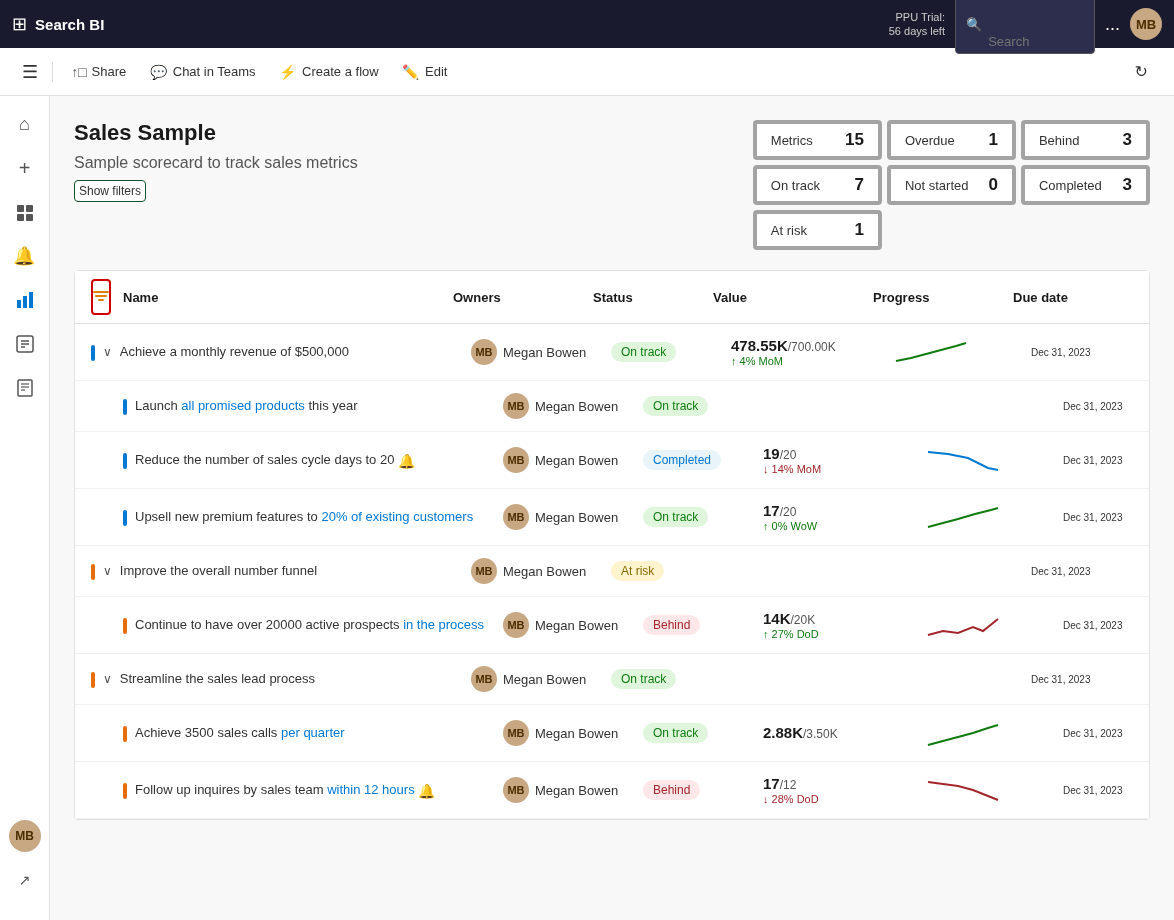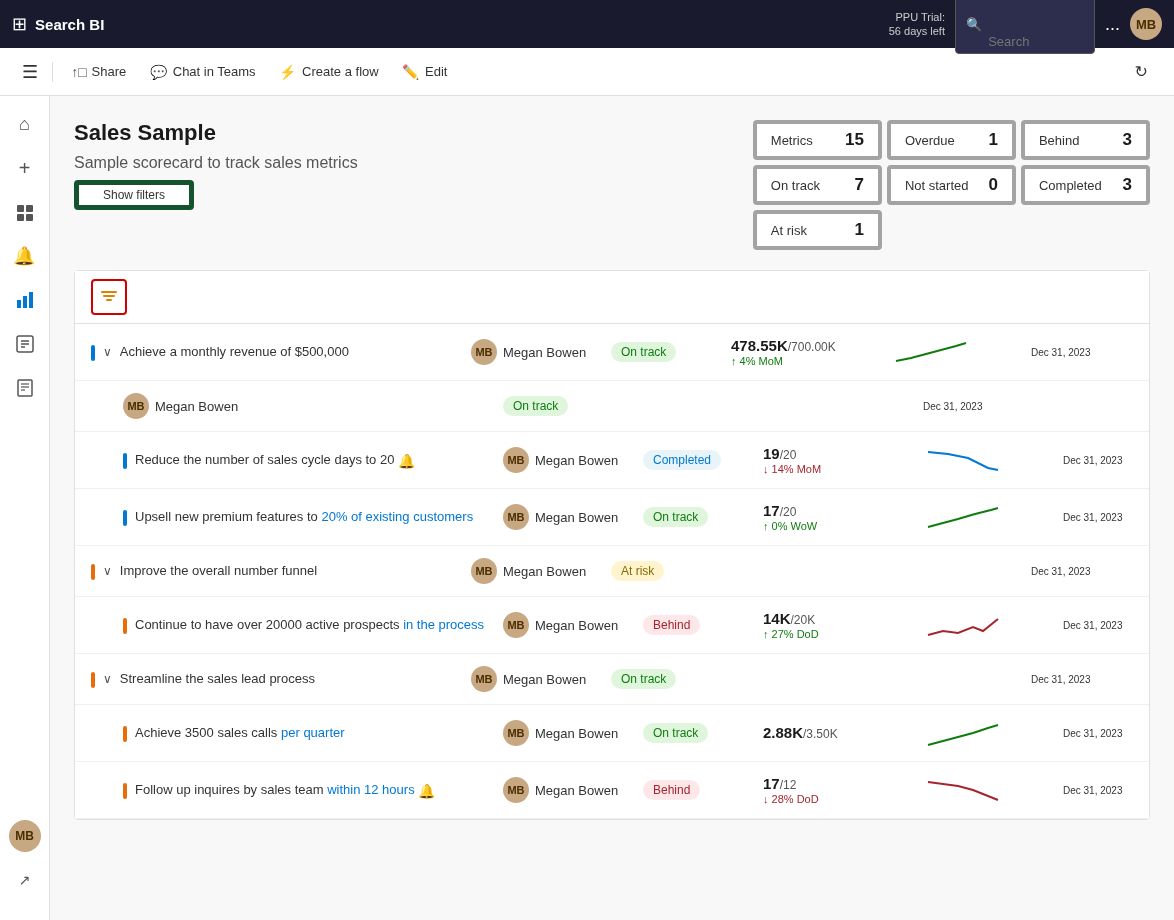--- a/index.html
+++ b/index.html
@@ -134,21 +134,21 @@
       align-items: flex-start;
       margin-bottom: 20px;
       gap: 40px;
     }
     .scorecard-title-area h1 {
       font-size: 22px; font-weight: 600; color: #1a1a1a; margin-bottom: 8px;
     }
     .scorecard-subtitle { font-size: 16px; color: #555; margin-bottom: 4px; }
     .show-filters-tooltip {
       font-size: 12px; color: #333; background: #fff;
-      border: 5px solid #14532d; border-radius: 4px; padding: 3px 24px;
+      border: 1px solid #14532d; border-radius: 4px; padding: 3px 4px;
       display: inline-block; margin-top: 4px;
     }
     .metric-box {
       border: 4px solid #a3a3a3;
       border-radius: 4px;
       padding: 6px 14px;
       display: flex;
       align-items: center;
       justify-content: space-between;
       gap: 20px;
@@ -383,20 +383,28 @@
 
     <div class="table-container">
 
       <div class="filter-row">
         <div class="filter-icon-btn">
           <svg width="16" height="16" viewBox="0 0 16 16" fill="none">
             <path d="M1 3h14M3 7h10M6 11h4" stroke="#e08000" stroke-width="2" stroke-linecap="round"></path>
           </svg>
         </div>
 
+        <div style="flex:1;display:grid;grid-template-columns:330px 140px 120px 160px 140px 120px;">
+          <div class="table-header-cell">Name</div>
+          <div class="table-header-cell">Owners</div>
+          <div class="table-header-cell">Status</div>
+          <div class="table-header-cell">Value</div>
+          <div class="table-header-cell">Progress</div>
+          <div class="table-header-cell">Due date</div>
+        </div>
       </div>
 
       <div class="table-row" style="cursor:pointer;">
         <div class="row-name-cell">
           <div class="row-indicator indicator-blue"></div>
           <button class="chevron-btn">∨</button>
           <div class="row-name-text">Achieve a monthly revenue of $500,000</div>
         </div>
         <div class="owner-cell">
           <div class="owner-avatar">MB</div>
@@ -411,20 +419,24 @@
         </div>
         <div class="progress-cell">
           <svg class="sparkline" viewBox="0 0 80 32" fill="none">
             <polyline points="5,25 20,22 35,18 50,14 65,10 75,7" stroke="#107c10" stroke-width="2" fill="none"></polyline>
           </svg>
         </div>
         <div class="due-date">Dec 31, 2023</div>
       </div>
 
       <div class="table-row" style="cursor:pointer;padding-left:48px;">
+        <div class="row-name-cell">
+          <div class="row-indicator indicator-blue"></div>
+          <div class="row-name-text">Launch <a href="#">all promised products</a> this year</div>
+        </div>
         <div class="owner-cell">
           <div class="owner-avatar">MB</div>
           <span class="owner-name">Megan Bowen</span>
         </div>
         <div>
           <span class="status-badge status-on-track">On track</span>
         </div>
         <div class="value-cell"></div>
         <div class="progress-cell"></div>
         <div class="due-date">Dec 31, 2023</div>

